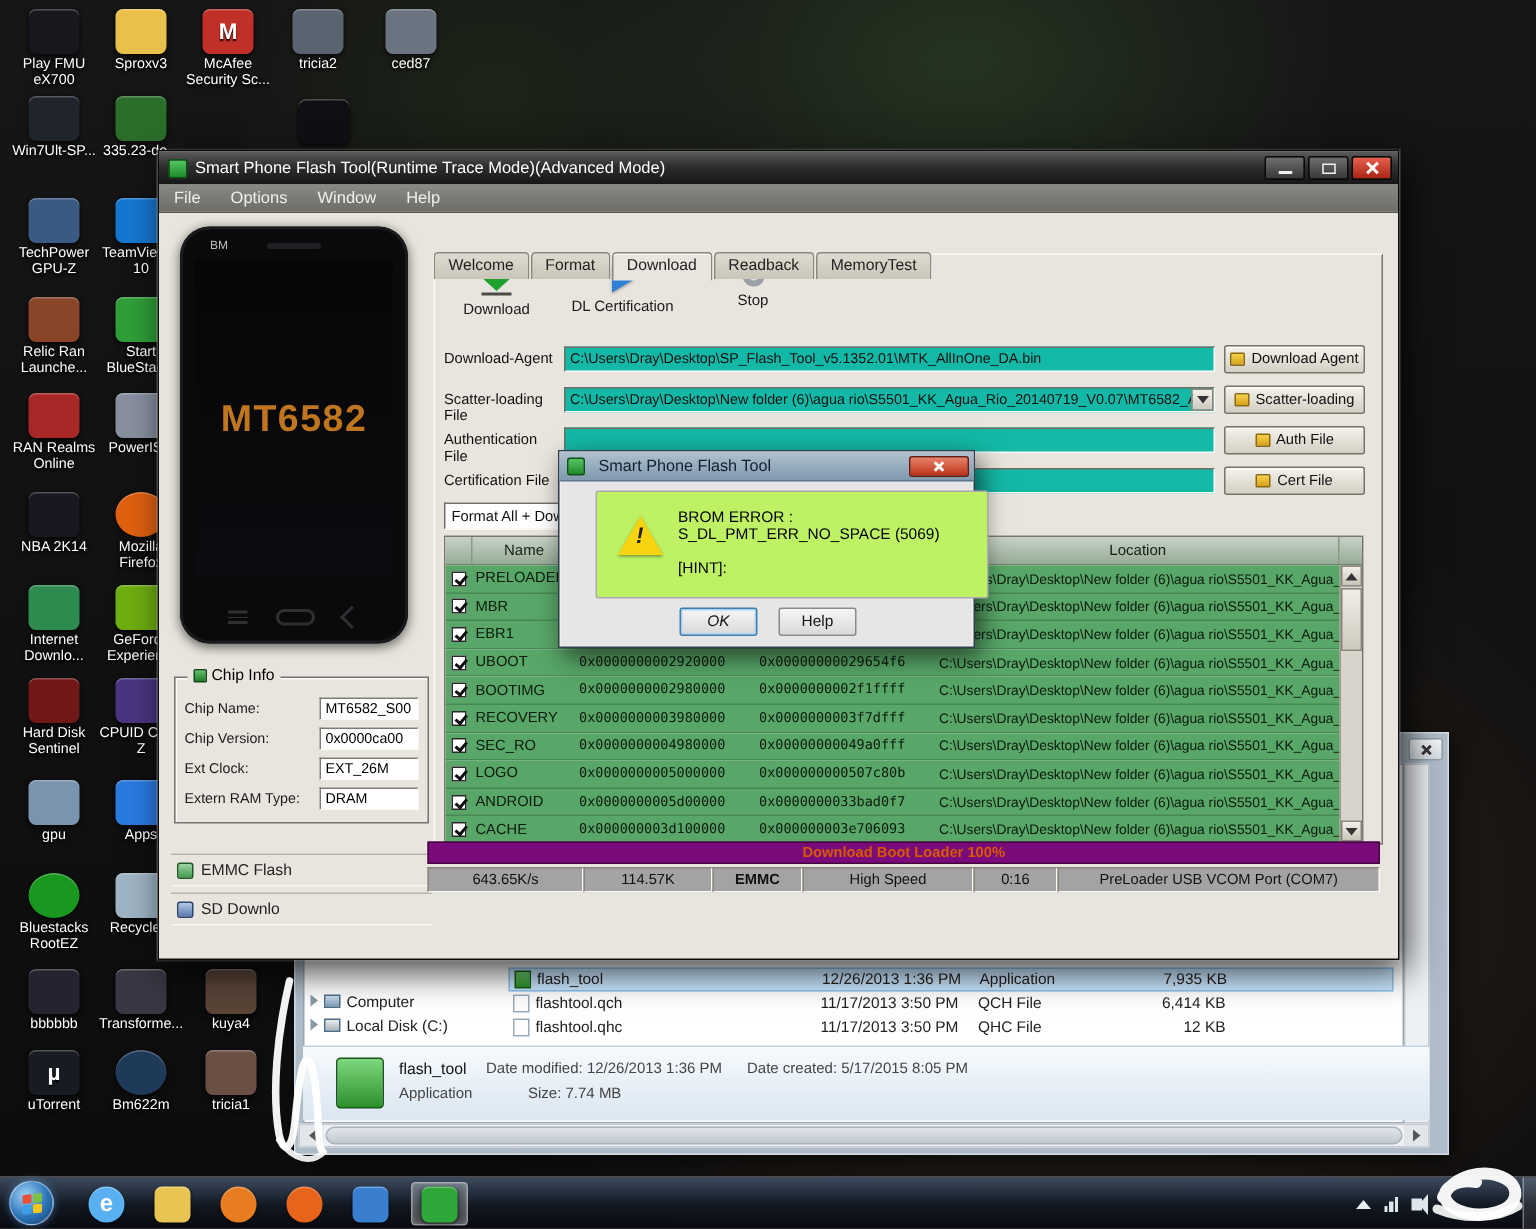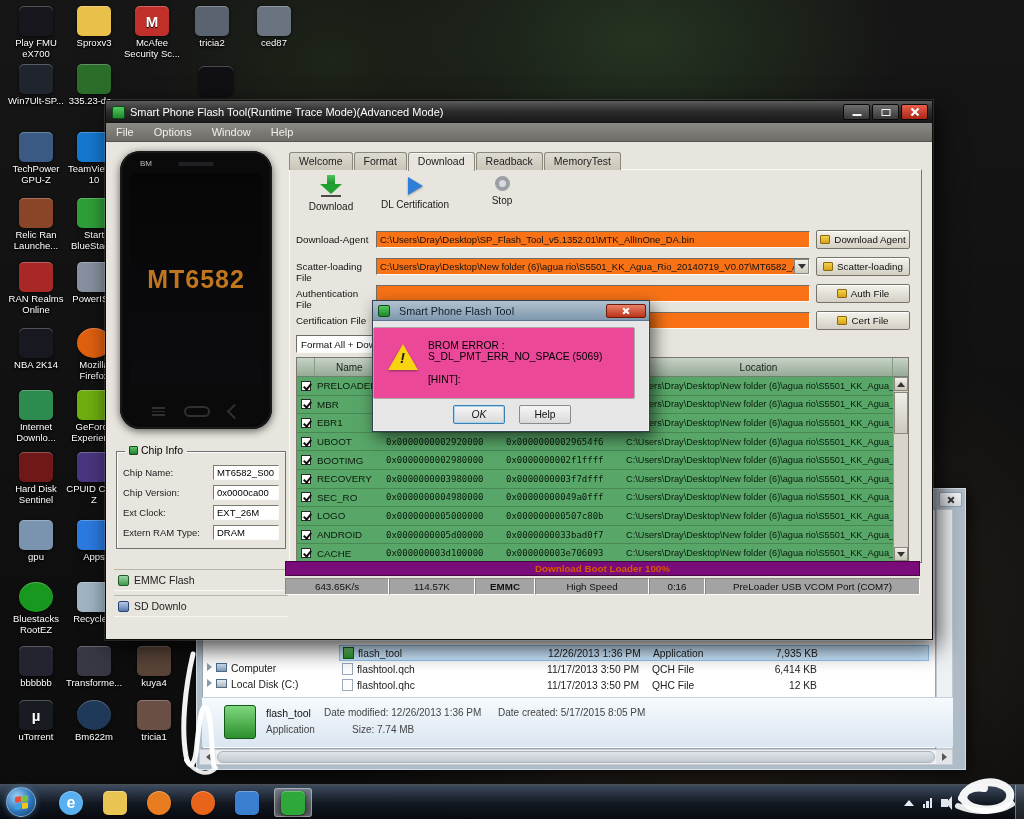--- a/index.html
+++ b/index.html
@@ -70,36 +70,36 @@
   .cirow input{width:66px;height:15px;font-size:9.5px;padding:0 3px;background:#fff;
     border:1px solid;border-color:#7d7a72 #fcfbf7 #fcfbf7 #7d7a72;font-family:"Liberation Sans",sans-serif;}
 
   .sectionbar{position:absolute;left:8px;width:174px;height:22px;border-top:1px solid #b7b4aa;
     border-bottom:1px solid #f8f6f0;display:flex;align-items:center;gap:5px;padding-left:4px;font-size:10.5px;color:#222;}
   .secico{width:11px;height:11px;border-radius:2px;background:linear-gradient(#9fd6a6,#3f9a4c);border:1px solid #1d5a27;}
 
   
   #tabs{position:absolute;left:183px;top:51px;height:18px;display:flex;font-size:10.5px;z-index:2;}
   .tab{padding:2px 9px 0;background:linear-gradient(#dedbd0,#c9c5b8);border:1px solid #8a877c;border-bottom:none;
-    border-radius:3px 3px 0 0;margin-right:1px;color:#222;height:18px;}
+    border-radius:3px 3px 0 0;margin-right:1px;color:#222;height:18px;margin-top:16px;}
   .tab.active{background:#e8e5de;height:19px;position:relative;top:0;box-shadow:inset 0 1px 0 #fbfaf6;font-weight:normal;}
   #tabpage{position:absolute;left:183px;top:68px;width:633px;height:394px;
     border:1px solid;border-color:#fbfaf6 #79766c #79766c #fbfaf6;background:#e8e5de;}
 
   .tbgroup{position:absolute;top:74px;text-align:center;}
   .tbgroup .lbl{margin-top:4px;font-size:10px;color:#1a1a1a;}
   .dlicon{position:relative;width:24px;height:22px;margin:0 auto;}
   .dlicon .stem{position:absolute;left:8px;top:0;width:8px;height:9px;background:linear-gradient(#49c858,#1d9030);}
   .dlicon .head{position:absolute;left:1px;top:9px;width:0;height:0;border-left:11px solid transparent;border-right:11px solid transparent;border-top:10px solid #1fa02f;}
   .dlicon .base{position:absolute;left:2px;top:20px;width:20px;height:2px;background:#4a4a46;}
   .certicon{width:0;height:0;border-top:9px solid transparent;border-bottom:9px solid transparent;border-left:15px solid #2f7fd6;margin:2px auto 0;filter:drop-shadow(0 1px 1px rgba(0,0,0,.3));}
   .stopicon{width:15px;height:15px;border:4px solid #9aa0a6;border-radius:50%;margin:1px auto 0;background:#d8dade;}
 
   .frow-label{position:absolute;left:190px;width:80px;font-size:9.8px;color:#111;}
-  .frow-input{position:absolute;left:270px;width:434px;height:17px;background:#f97316;
+  .frow-input{position:absolute;left:270px;width:434px;height:17px;background:#14b8a6;
     border:1px solid;border-color:#716e66 #fbfaf6 #fbfaf6 #716e66;font-size:9.5px;padding:0 3px;
     font-family:"Liberation Sans",sans-serif;color:#111;}
   .combo-arrow{position:absolute;width:15px;height:15px;background:linear-gradient(#f2f0ea,#cdc9bd);
     border:1px solid #8a877c;display:flex;align-items:center;justify-content:center;}
   .combo-arrow i{width:0;height:0;border-left:4px solid transparent;border-right:4px solid transparent;border-top:5px solid #333;}
   .fbtn{position:absolute;left:710px;width:94px;height:19px;background:linear-gradient(#f4f2ec,#d3cfc3);
     border:1px solid #76736a;border-radius:2px;box-shadow:inset 0 1px 0 #fff;
     display:flex;align-items:center;justify-content:center;gap:4px;font-size:9.8px;color:#111;}
   .ybox{width:10px;height:9px;background:linear-gradient(#f5d24a,#d8a21a);border:1px solid #8a6a10;border-radius:1px;flex:0 0 auto;}
 
@@ -138,21 +138,21 @@
   
   #errdlg{position:absolute;left:372px;top:300px;width:278px;height:132px;z-index:50;
     background:#e6e6e6;border:1px solid #32414e;box-shadow:0 0 0 1px rgba(255,255,255,.35) inset, 4px 6px 16px rgba(0,0,0,.6);}
   #errdlg .dtitle{position:absolute;left:0;top:0;right:0;height:20px;background:linear-gradient(#b2c2d0,#7f98ad);
     display:flex;align-items:center;padding:0 5px;font-size:10.8px;color:#10202e;border-bottom:1px solid #5d7790;}
   #errdlg .dclose{position:absolute;right:3px;top:3px;width:40px;height:14px;border-radius:2px;
     background:linear-gradient(#e8826a,#bb3218);border:1px solid #6d1a0a;}
   #errdlg .dclose .x1,#errdlg .dclose .x2{position:absolute;left:50%;top:50%;width:8px;height:2px;background:#fff;}
   #errdlg .dclose .x1{transform:translate(-50%,-50%) rotate(45deg);}
   #errdlg .dclose .x2{transform:translate(-50%,-50%) rotate(-45deg);}
-  #errdlg .dpanel{position:absolute;left:0;top:26px;width:262px;height:72px;background:#ec4899;border:1px solid #aaa;border-radius:2px;}
+  #errdlg .dpanel{position:absolute;left:24px;top:26px;width:262px;height:72px;background:#bef264;border:1px solid #aaa;border-radius:2px;}
   .warn{position:absolute;left:14px;top:16px;width:0;height:0;border-left:15px solid transparent;border-right:15px solid transparent;border-bottom:26px solid #f7d310;filter:drop-shadow(0 1px 1px rgba(0,0,0,.4));}
   .warn::after{content:"!";position:absolute;left:-3px;top:5px;font-size:15px;font-weight:bold;color:#222;}
   #errdlg .dmsg{position:absolute;left:54px;top:12px;width:200px;font-size:10.3px;color:#000;}
   #errdlg .dhint{position:absolute;left:54px;top:46px;font-size:10.3px;color:#000;}
   .dbtn{position:absolute;top:104px;width:52px;height:19px;font-size:10.3px;display:flex;align-items:center;justify-content:center;
     background:linear-gradient(#f6f6f6,#d9d9d9);border:1px solid #8a8a8a;border-radius:2px;color:#111;}
   .dbtn.focus{border:1px solid #3c7fb1;box-shadow:0 0 0 1px #a8d2ee inset;font-style:italic;}
 
   
   #explorer{position:absolute;left:196px;top:488px;width:770px;height:282px;z-index:10;

